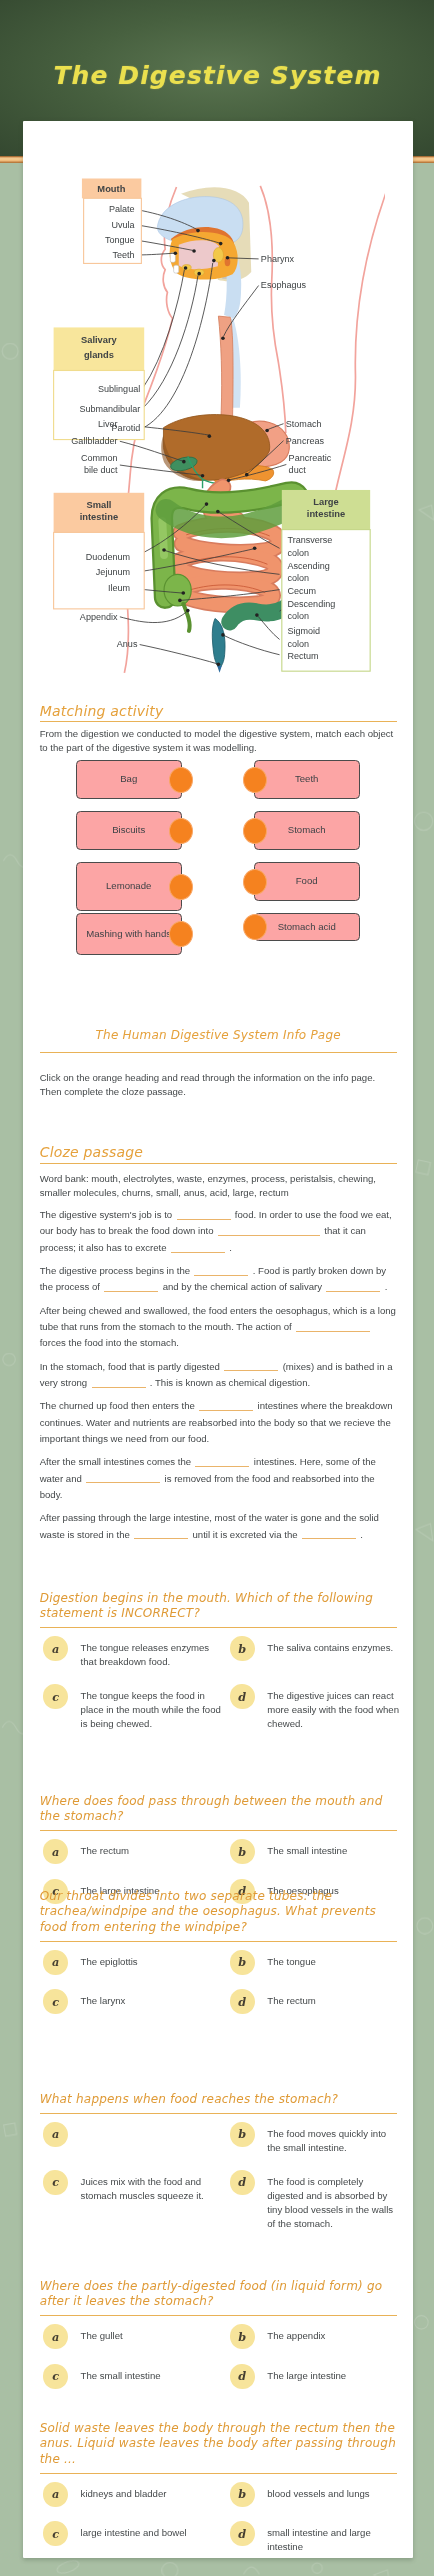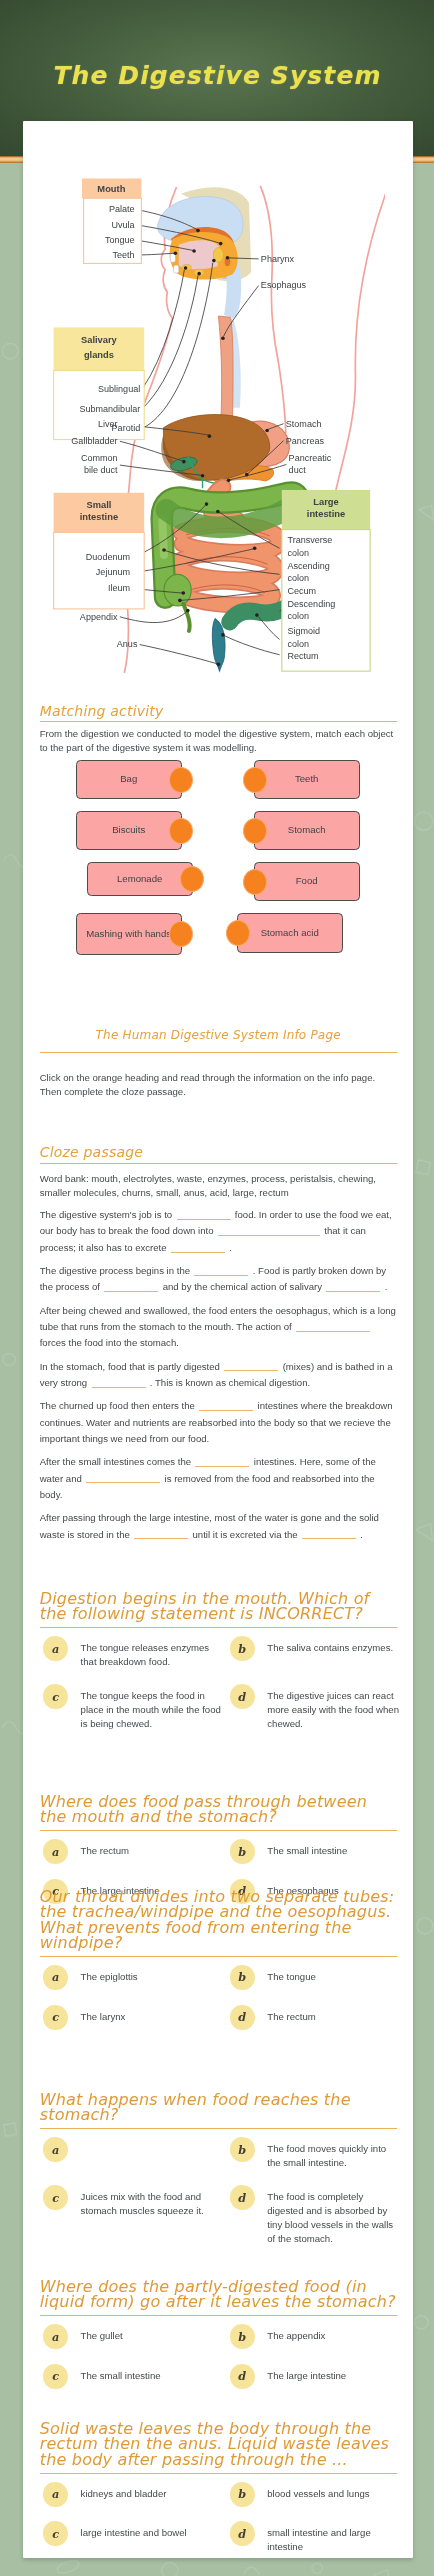--- a/index.html
+++ b/index.html
@@ -64,21 +64,21 @@
   .h-cloze { top:1023px; font-size:14px; line-height:17px; padding-bottom:2.3px; }
   .wordbank { top:1051px; font-size:9.6px; line-height:14px; }
   .clozeps { top:1086px; }
   .cloze-p { font-size:9.6px; line-height:16.4px; margin-bottom:6.8px; color:#44484a; }
   .blank {
     display:inline-block; height:1em; vertical-align:-1.7px; margin:0 1.7px;
     border-bottom:1.1px solid #eab46a; cursor:text;
   }
   .blank.sm { width:54px; } .blank.md { width:74px; } .blank.lg { width:102px; }
 
-  .q-head { font-size:16px; line-height:15.3px; padding-bottom:5.7px; color:#df9a36; }
+  .q-head { font-size:12px; line-height:15.3px; padding-bottom:5.7px; color:#df9a36; }
   .q1 { top:1470px; } .q2 { top:1673px; } .q3 { top:1768px; }
   .q4 { top:1971px; } .q5 { top:2158px; } .q6 { top:2300px; }
   .opts {
     margin-top:8px; display:grid; grid-template-columns:181px 170px;
     column-gap:5.7px; row-gap:14.7px; padding-left:3.4px;
   }
   .opt { display:flex; align-items:flex-start; cursor:pointer; }
   .opt-circle {
     flex:0 0 25px; width:25px; height:25px; border-radius:48% 52% 50% 50%;
     background:#f7e49b; display:flex; align-items:center; justify-content:center;
@@ -319,33 +319,33 @@
     <span>Teeth</span>
   </div>
   <div class="m-box" style="left:53px; top:690px; height:39px">
     <span>Biscuits</span>
     <span class="m-dot l"></span>
   </div>
   <div class="m-box" style="left:231px; top:690px; height:39px">
     <span class="m-dot r"></span>
     <span>Stomach</span>
   </div>
-  <div class="m-box" style="left:64px; top:741px; height:34px">
+  <div class="m-box" style="left:53px; top:741px; height:49px">
     <span>Lemonade</span>
     <span class="m-dot l"></span>
   </div>
   <div class="m-box" style="left:231px; top:741px; height:39px">
     <span class="m-dot r"></span>
     <span>Food</span>
   </div>
   <div class="m-box" style="left:53px; top:792px; height:42px">
     <span>Mashing with hands</span>
     <span class="m-dot l"></span>
   </div>
-  <div class="m-box" style="left:214px; top:792px; height:40px">
+  <div class="m-box" style="left:231px; top:792px; height:28px">
     <span class="m-dot r"></span>
     <span>Stomach acid</span>
   </div>
 
   <div class="sec hand h-info">The Human Digestive System Info Page</div>
   <div class="info-rule"></div>
   <div class="sec instr i-instr" style="top:950px">Click on the orange heading and read through the information on the info page. Then complete the cloze passage.</div>
 
   <div class="sec hand h-cloze rule-b">Cloze passage</div>
   <div class="sec instr wordbank">Word bank: mouth, electrolytes, waste, enzymes, process, peristalsis, chewing, smaller molecules, churns, small, anus, acid, large, rectum</div>

